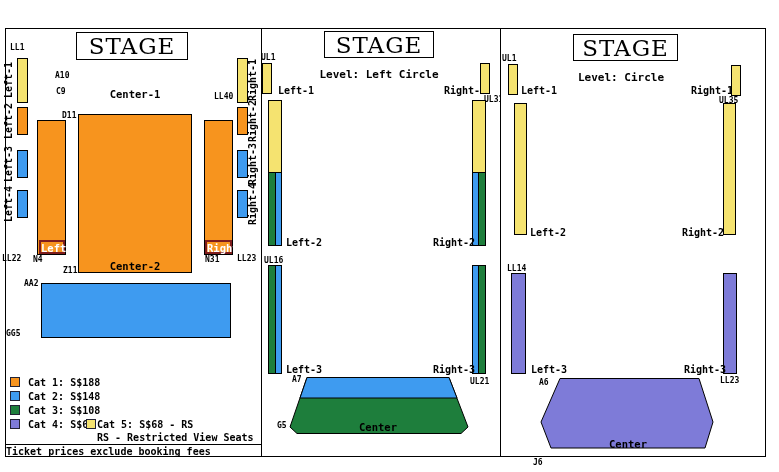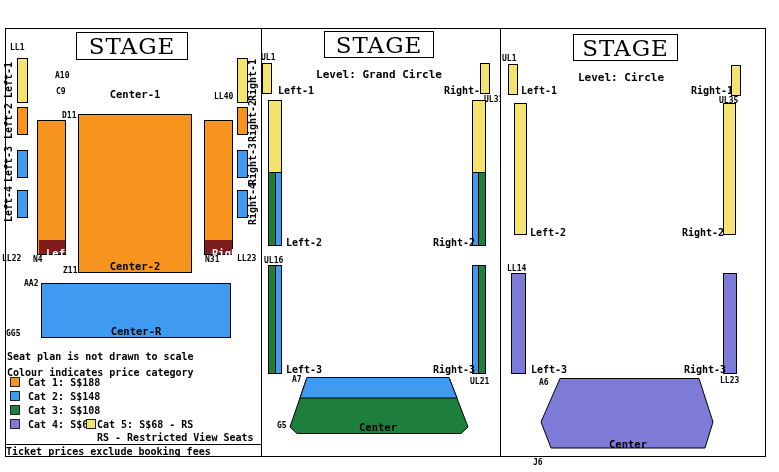--- a/index.html
+++ b/index.html
@@ -8,21 +8,21 @@
   .title{position:absolute;font:16px "DejaVu Sans Mono",monospace;text-align:center;white-space:nowrap}
   .panel{position:absolute;border:1px solid #000;background:#fff;box-sizing:border-box}
   .stage{position:absolute;border:1px solid #000;background:#fff;box-sizing:border-box;
          font-family:"DejaVu Serif",serif;font-size:23px;text-align:center;line-height:26px;letter-spacing:1px}
   .lvl{position:absolute;font:bold 11px "DejaVu Sans Mono",monospace;text-align:center;white-space:nowrap}
   .sl{position:absolute;font:bold 8px "DejaVu Sans Mono",monospace;white-space:nowrap}
   .sec{position:absolute;font:bold 10px "DejaVu Sans Mono",monospace;white-space:nowrap}
   .vlab{position:absolute;width:60px;height:12px;line-height:12px;text-align:center;white-space:nowrap;
         font:bold 10px "DejaVu Sans Mono",monospace;transform:rotate(-90deg)}
   .blk{position:absolute;border:1px solid #000;box-sizing:border-box}
-  .tag{position:absolute;border:7px solid #7f1d1d;box-sizing:border-box;color:#fff;
+  .tag{position:absolute;border:2px solid #7f1d1d;box-sizing:border-box;color:#fff;
        font:bold 10.5px "DejaVu Sans Mono",monospace;line-height:13px}
   .cap{position:absolute;font:bold 10.5px "DejaVu Sans Mono",monospace;text-align:center;white-space:nowrap}
   .leg{position:absolute;font:bold 10px "DejaVu Sans Mono",monospace;white-space:nowrap}
   .sw{position:absolute;width:8px;height:8px;border:1px solid #223;box-sizing:content-box}
   .hr{position:absolute;border-top:1px solid #000;height:0}
   .foot{position:absolute;font:bold 10px "DejaVu Sans Mono",monospace;text-decoration:underline;white-space:nowrap}
   .c1{background:#F7941E}.c2{background:#3E9BF0}.c3{background:#1E7E3C}.c4{background:#7E7BD8}.c5{background:#F5E370}
   svg{display:block}
 </style>
 </head>
@@ -66,42 +66,39 @@
   <div class="tag" style="left:205px;top:240px;width:27px;height:14px">Right</div>
 
   <div class="sl" style="left:2px;top:254px">LL22</div>
   <div class="sl" style="left:33px;top:255px">N4</div>
   <div class="sl" style="left:63px;top:266px">Z11</div>
   <div class="sl" style="left:205px;top:255px">N31</div>
   <div class="sl" style="left:237px;top:254px">LL23</div>
 
   <div class="sl" style="left:24px;top:279px">AA2</div>
   <div class="blk c2" style="left:41px;top:283px;width:190px;height:55px"></div>
-  <div class="cap" style="left:41px;top:325px;width:190px">Center-R</div>
   <div class="sl" style="left:6px;top:329px">GG5</div>
 
-  <div class="leg" style="left:7px;top:351px">Seat plan is not drawn to scale</div>
-  <div class="leg" style="left:7px;top:367px">Colour indicates price category</div>
   <div class="sw" style="left: 10px; top: 377px; background: rgb(247, 148, 30);"></div>
   <div class="leg" style="left:28px;top:377px">Cat 1: S$188</div>
   <div class="sw" style="left: 10px; top: 391px; background: rgb(62, 155, 240);"></div>
   <div class="leg" style="left:28px;top:391px">Cat 2: S$148</div>
   <div class="sw" style="left: 10px; top: 405px; background: rgb(30, 126, 60);"></div>
   <div class="leg" style="left:28px;top:405px">Cat 3: S$108</div>
   <div class="sw" style="left: 10px; top: 419px; background: rgb(126, 123, 216);"></div>
   <div class="leg" style="left:28px;top:419px">Cat 4: S$68</div>
   <div class="sw" style="left: 86px; top: 419px; background: rgb(245, 227, 112);"></div>
   <div class="leg" style="left:97px;top:419px">Cat 5: S$68 - RS</div>
   <div class="leg" style="left:97px;top:432px">RS - Restricted View Seats</div>
   <div class="hr" style="left:5px;top:444px;width:257px"></div>
   <div class="foot" style="left:6px;top:446px">Ticket prices exclude booking fees</div>
 
   <div class="panel" style="left:261px;top:28px;width:240px;height:429px"></div>
   <div class="stage" style="left:324px;top:31px;width:110px;height:27px">STAGE</div>
-  <div class="lvl" style="left:296px;top:68px;width:166px">Level: Grand Circle</div>
+  <div class="lvl" style="left:296px;top:68px;width:166px">Level: Left Circle</div>
 
   <div class="sl" style="left:261px;top:53px">UL1</div>
   <div class="blk c5" style="left:262px;top:63px;width:10px;height:31px"></div>
   <div class="sec" style="left:278px;top:85px">Left-1</div>
   <div class="sec" style="left:444px;top:85px">Right-1</div>
   <div class="blk c5" style="left:480px;top:63px;width:10px;height:31px"></div>
   <div class="sl" style="left:484px;top:95px">UL31</div>
 
   <div class="blk c5" style="left:268px;top:100px;width:14px;height:73px"></div>
   <div class="blk c3" style="left:268px;top:172px;width:8px;height:74px"></div>

